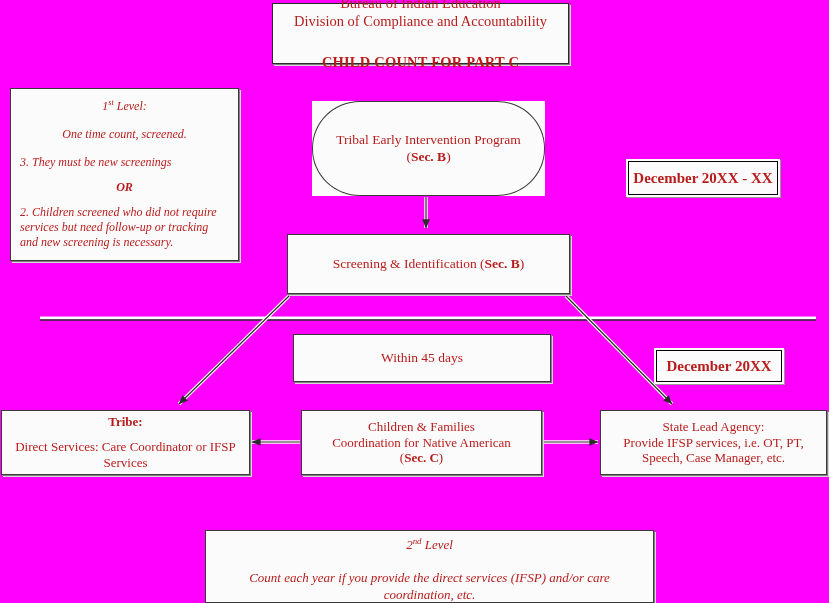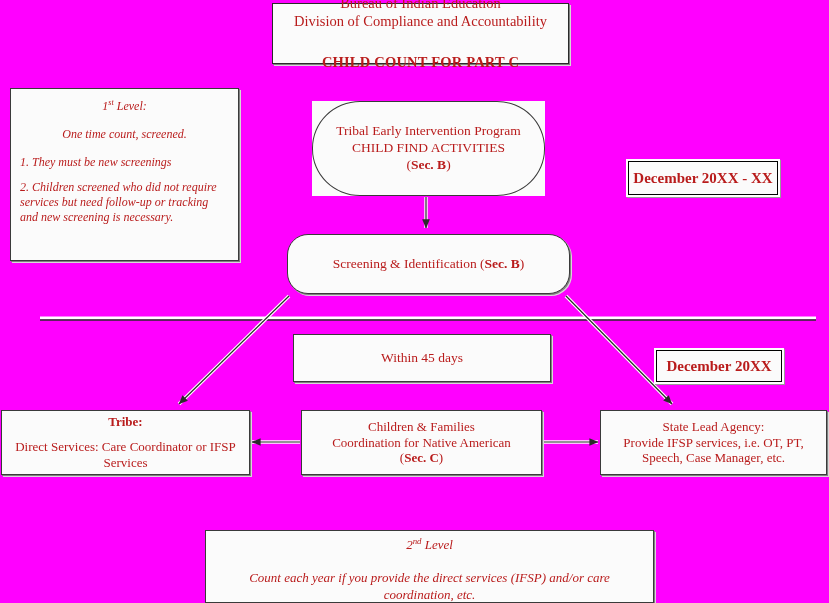--- a/index.html
+++ b/index.html
@@ -97,21 +97,20 @@
     background: #fbfbfb;
     box-shadow: 0 0 0 2px #ffffff, 1px 1px 0 2px #9a9a9a;
   }
   #date-box-1 { left: 628px; top: 161px; width: 150px; height: 34px; }
   #date-box-2 { left: 656px; top: 350px; width: 126px; height: 32px; }
 
   
   #screening-box {
     left: 287px; top: 234px; width: 283px; height: 60px;
     font-size: 13.5px;
-    border-radius: 21px;
   }
   #screening-box .bold { font-weight: bold; }
 
   #within45-box {
     left: 293px; top: 334px; width: 258px; height: 48px;
     font-size: 13.5px;
   }
 
   
   #tribe-box {
@@ -197,28 +196,28 @@
 
   <div class="node" id="header-box">
     <span class="ln ln1">Bureau of Indian Education</span>
     <span class="ln ln2">Division of Compliance and Accountability</span>
     <span class="ln ln3">CHILD COUNT FOR PART C</span>
   </div>
 
   <div class="node" id="first-level-box">
     <span class="ln hd"><span>1</span><sup>st</sup><span> Level:</span></span>
     <span class="ln l2">One time count, screened.</span>
-    <span class="ln l3">1.  They must be new screenings</span>
+    <span class="ln l3">3.  They must be new screenings</span>
+    <span class="ln lor">OR</span>
     <span class="ln l4">2.  Children screened who did not require services but need follow-up or tracking and new screening is necessary.</span>
   </div>
 
   <div class="node" id="tief-box">
     <span id="tief-outline"></span>
     <span class="ln txt">Tribal Early Intervention Program</span>
-    <span class="ln txt">CHILD FIND ACTIVITIES</span>
     <span class="ln txt"><span>(</span><span class="bold">Sec. B</span><span>)</span></span>
   </div>
 
   <div class="node date-box" id="date-box-1">
     <span class="ln">December 20XX - XX</span>
   </div>
 
   <div class="node date-box" id="date-box-2">
     <span class="ln">December 20XX</span>
   </div>

